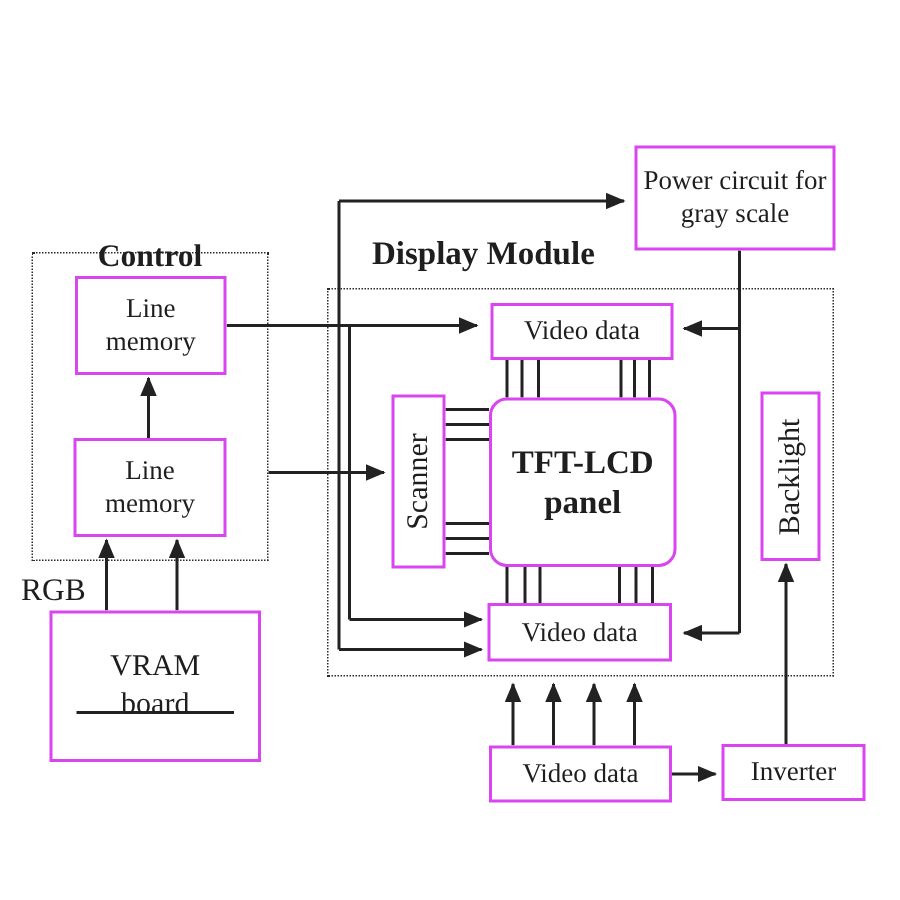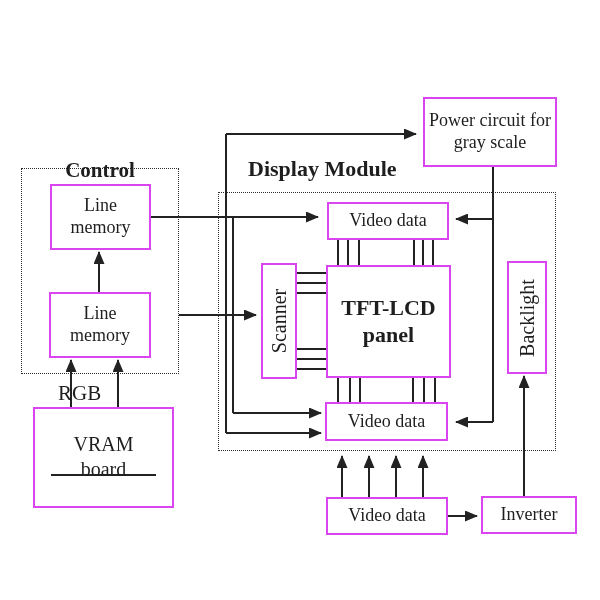--- a/index.html
+++ b/index.html
@@ -113,21 +113,21 @@
       <line x1="296" y1="283" x2="326" y2="283"></line>
       <line x1="296" y1="293" x2="326" y2="293"></line>
       <line x1="296" y1="349" x2="326" y2="349"></line>
       <line x1="296" y1="359" x2="326" y2="359"></line>
       <line x1="296" y1="369" x2="326" y2="369"></line>
     </g>
   </svg>
 
   <div class="sectionlabel z3" style="left:21px;top:130px;width:158px;text-align:center;font-size:21px;margin-top:28px;">Control</div>
   <div class="sectionlabel z3" style="left:248px;top:156px;font-size:22px;">Display Module</div>
-  <div class="annot z3" style="left:14px;top:381px;font-size:21px;margin-left:44px;">RGB</div>
+  <div class="annot z3" style="left:14px;top:381px;font-size:21px;">RGB</div>
 
   <div class="node z3" style="left:423px;top:97px;width:134px;height:70px;font-size:18px;">
     <span>Power circuit for gray scale</span>
   </div>
 
   <div class="node z3" style="left:50px;top:184px;width:101px;height:66px;font-size:18px;">
     <span style="display:block;width:70px;">Line memory</span>
   </div>
 
   <div class="node z3" style="left:49px;top:292px;width:102px;height:66px;font-size:18px;">
@@ -135,21 +135,21 @@
   </div>
 
   <div class="node z3" style="left:327px;top:202px;width:122px;height:38px;font-size:18px;">
     <span>Video data</span>
   </div>
 
   <div class="node z3" style="left:261px;top:263px;width:36px;height:116px;font-size:20px;">
     <span class="vlabel">Scanner</span>
   </div>
 
-  <div class="node z3" style="left:326px;top:265px;width:125px;height:113px;font-size:22px;font-weight:bold;">
+  <div class="node z3" style="left:326px;top:265px;width:125px;height:113px;font-size:22px;font-weight:bold;border-radius:12px;">
     <span style="display:block;width:105px;">TFT-LCD panel</span>
   </div>
 
   <div class="node z3" style="left:325px;top:402px;width:123px;height:39px;font-size:18px;">
     <span>Video data</span>
   </div>
 
   <div class="node z3" style="left:507px;top:261px;width:40px;height:113px;font-size:20px;">
     <span class="vlabel">Backlight</span>
   </div>

